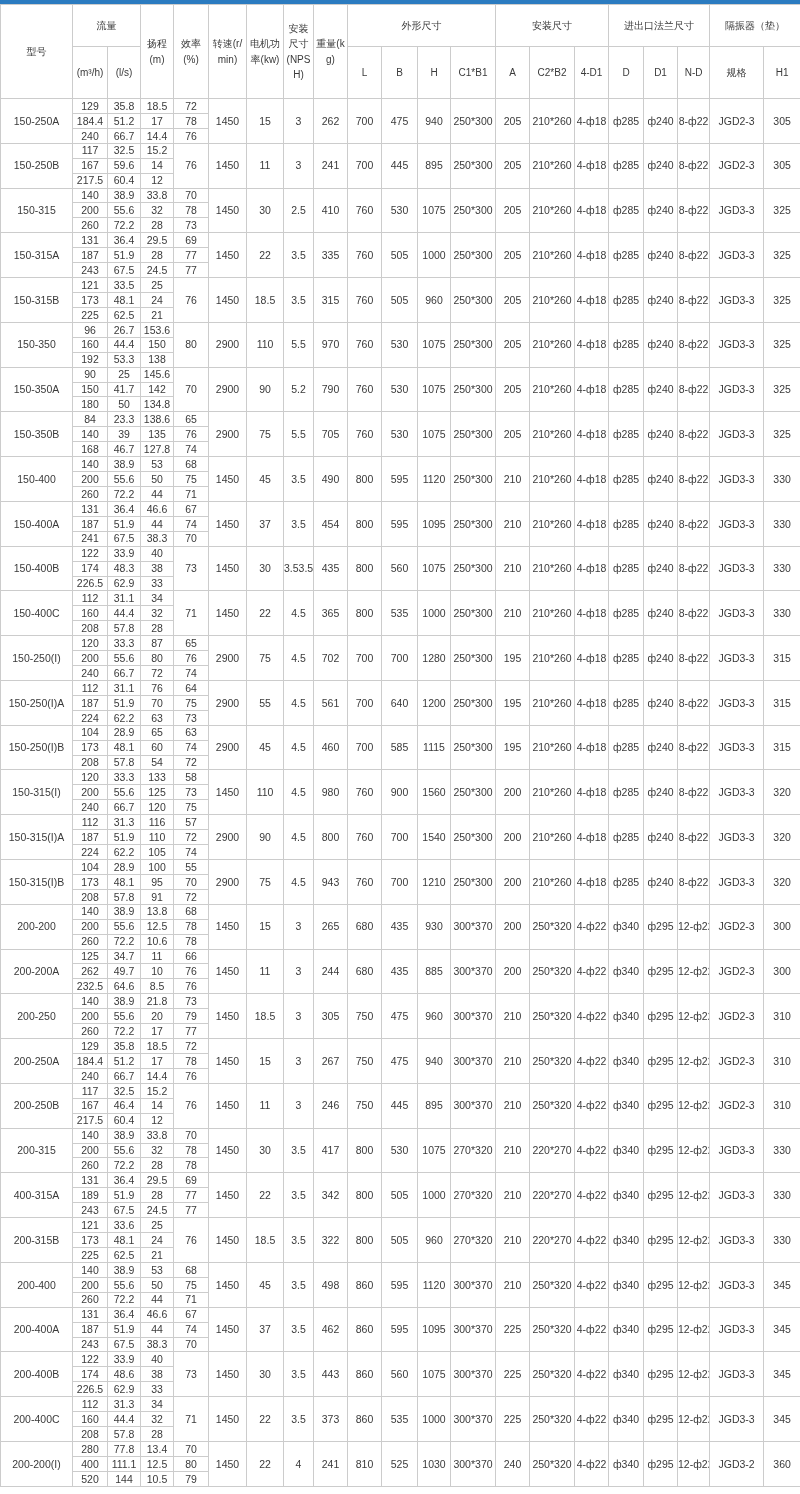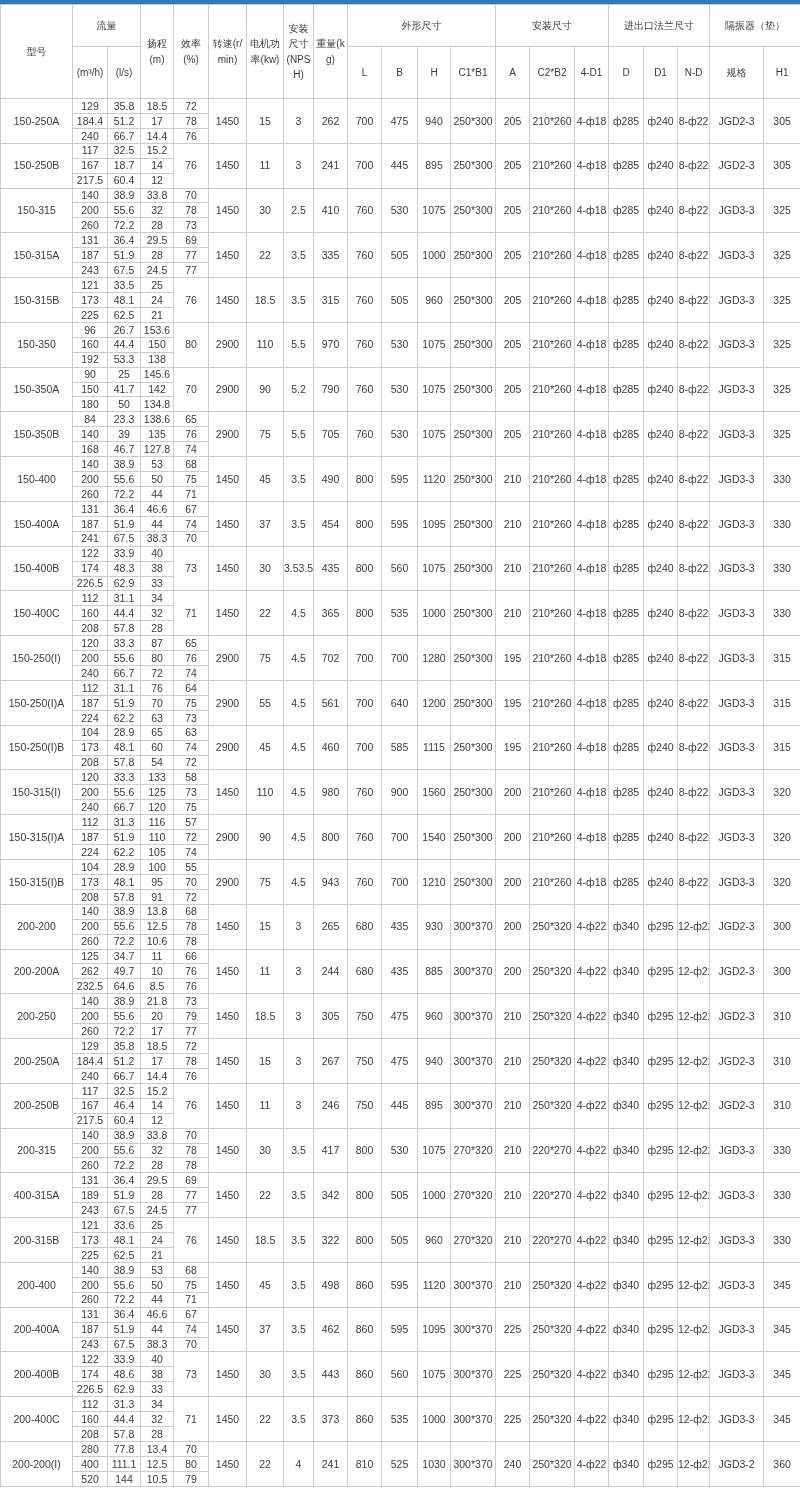--- a/index.html
+++ b/index.html
@@ -127,21 +127,21 @@
         <td rowspan="3">210*260</td>
         <td rowspan="3">4-ф18</td>
         <td rowspan="3">ф285</td>
         <td rowspan="3">ф240</td>
         <td rowspan="3">8-ф22</td>
         <td rowspan="3">JGD2-3</td>
         <td rowspan="3">305</td>
       </tr>
       <tr>
         <td>167</td>
-        <td>18.7</td>
+        <td>59.6</td>
         <td>14</td>
       </tr>
       <tr>
         <td>217.5</td>
         <td>60.4</td>
         <td>12</td>
       </tr>
       <tr>
         <td rowspan="3">150-315</td>
         <td>140</td>

